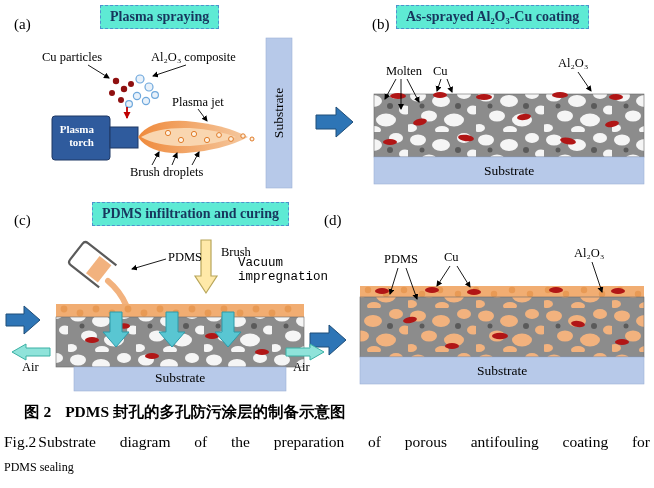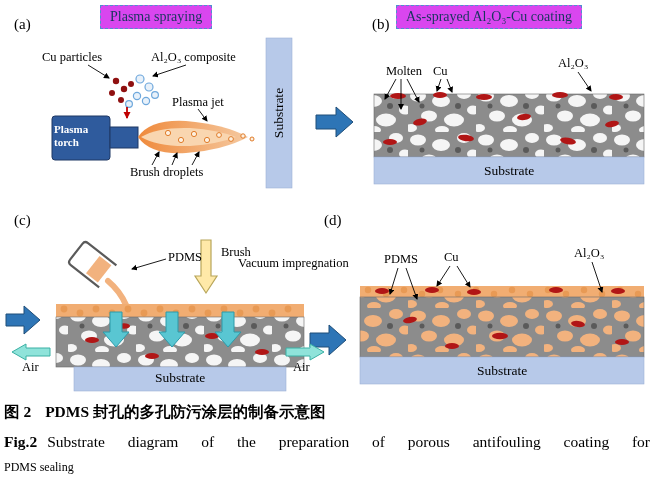--- a/index.html
+++ b/index.html
@@ -5,40 +5,40 @@
   * { margin:0; padding:0; box-sizing:border-box; }
   html,body { background:#ffffff; }
   body {
     width:654px; height:488px; position:relative; overflow:hidden;
     font-family:"Liberation Serif", serif; color:#000;
   }
   .stage { position:absolute; inset:0; }
   svg.art { position:absolute; left:0; top:0; }
   .panel-letter { position:absolute; font-size:15px; }
   .titlebox {
-    position:absolute; border:1.6px dashed #4f91cd; background:#d946ef;
-    color:#17365d; font-weight:normal; font-size:14px; padding:2px 9px;
+    position:absolute; border:1.6px dashed #4f91cd; background:#5eead4;
+    color:#17365d; font-weight:bold; font-size:14px; padding:2px 9px;
     white-space:nowrap; line-height:1.25;
   }
   .lbl { position:absolute; font-size:12.5px; white-space:nowrap; line-height:1.15; }
-  .lbl.wrap { white-space:normal; }
+  .lbl.wrap { white-space:normal;font-family:Liberation Mono, monospace; }
   .torch-text {
-    position:absolute; width:40px; text-align:left; color:#fff; font-weight:bold;
+    position:absolute; width:40px; text-align:right; color:#fff; font-weight:bold;
     font-size:11px; line-height:1.2; white-space:normal;
   }
   .rot {
     position:absolute; font-size:13.5px; white-space:nowrap;
     transform:translate(-50%,-50%) rotate(-90deg);
   }
   .sub-t { position:absolute; transform:translateX(-50%); font-size:13.5px; white-space:nowrap; }
   .caption { position:absolute; left:4px; right:4px; top:402px; }
   .cap-zh { font-weight:bold; font-size:15.5px; margin-bottom:10px; }
-  .cap-zh .zh-label { margin-right:14px; }
+  .cap-zh .zh-label { margin-right:14px;margin-left:20px; }
   .cap-en-l1 { font-size:15.5px; text-align:justify; text-align-last:justify; }
-  .cap-en-l1 .en-label { font-weight:bold; margin-right:10px; }
+  .cap-en-l1 .en-label { font-weight:normal; margin-right:2px; }
   .cap-en-l2 { font-size:12px; margin-top:9px; }
 </style>
 </head>
 <body>
 
 <div class="stage">
 
   <svg class="art" width="654" height="398" viewBox="0 0 654 398">
     <defs>
       <marker id="mA" markerWidth="8" markerHeight="8" refX="5" refY="3" orient="auto" markerUnits="userSpaceOnUse">
@@ -249,20 +249,21 @@
   <div class="rot" style="left:279px;top:113px">Substrate</div>
 
   <div class="panel-letter" style="left:372px;top:16px">(b)</div>
   <div class="titlebox" style="left:396px;top:5px">As-sprayed Al₂O₃-Cu coating</div>
   <div class="lbl" style="left:386px;top:64px">Molten</div>
   <div class="lbl" style="left:433px;top:64px">Cu</div>
   <div class="lbl" style="left:558px;top:56px">Al₂O₃</div>
   <div class="sub-t" style="left:509px;top:163px">Substrate</div>
 
   <div class="panel-letter" style="left:14px;top:212px">(c)</div>
+  <div class="titlebox" style="left:92px;top:202px">PDMS infiltration and curing</div>
   <div class="lbl" style="left:168px;top:250px">PDMS</div>
   <div class="lbl" style="left:221px;top:245px">Brush</div>
   <div class="lbl wrap" style="left:238px;top:256px;width:112px">Vacuum impregnation</div>
   <div class="lbl" style="left:22px;top:360px">Air</div>
   <div class="lbl" style="left:293px;top:360px">Air</div>
   <div class="sub-t" style="left:180px;top:370px">Substrate</div>
 
   <div class="panel-letter" style="left:324px;top:212px">(d)</div>
   <div class="lbl" style="left:384px;top:252px">PDMS</div>
   <div class="lbl" style="left:444px;top:250px">Cu</div>

